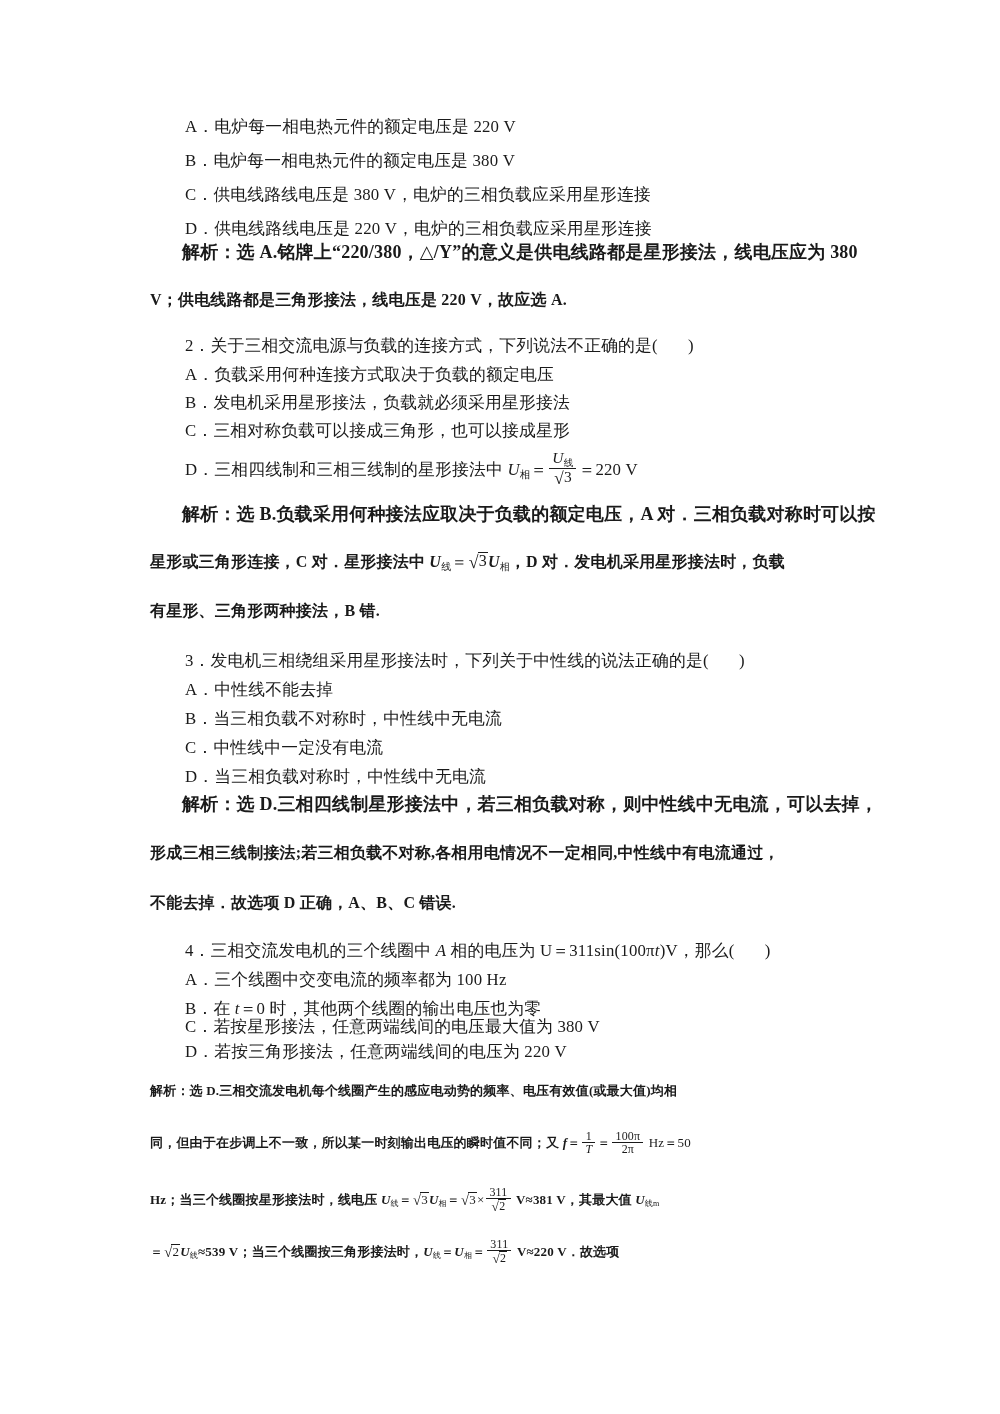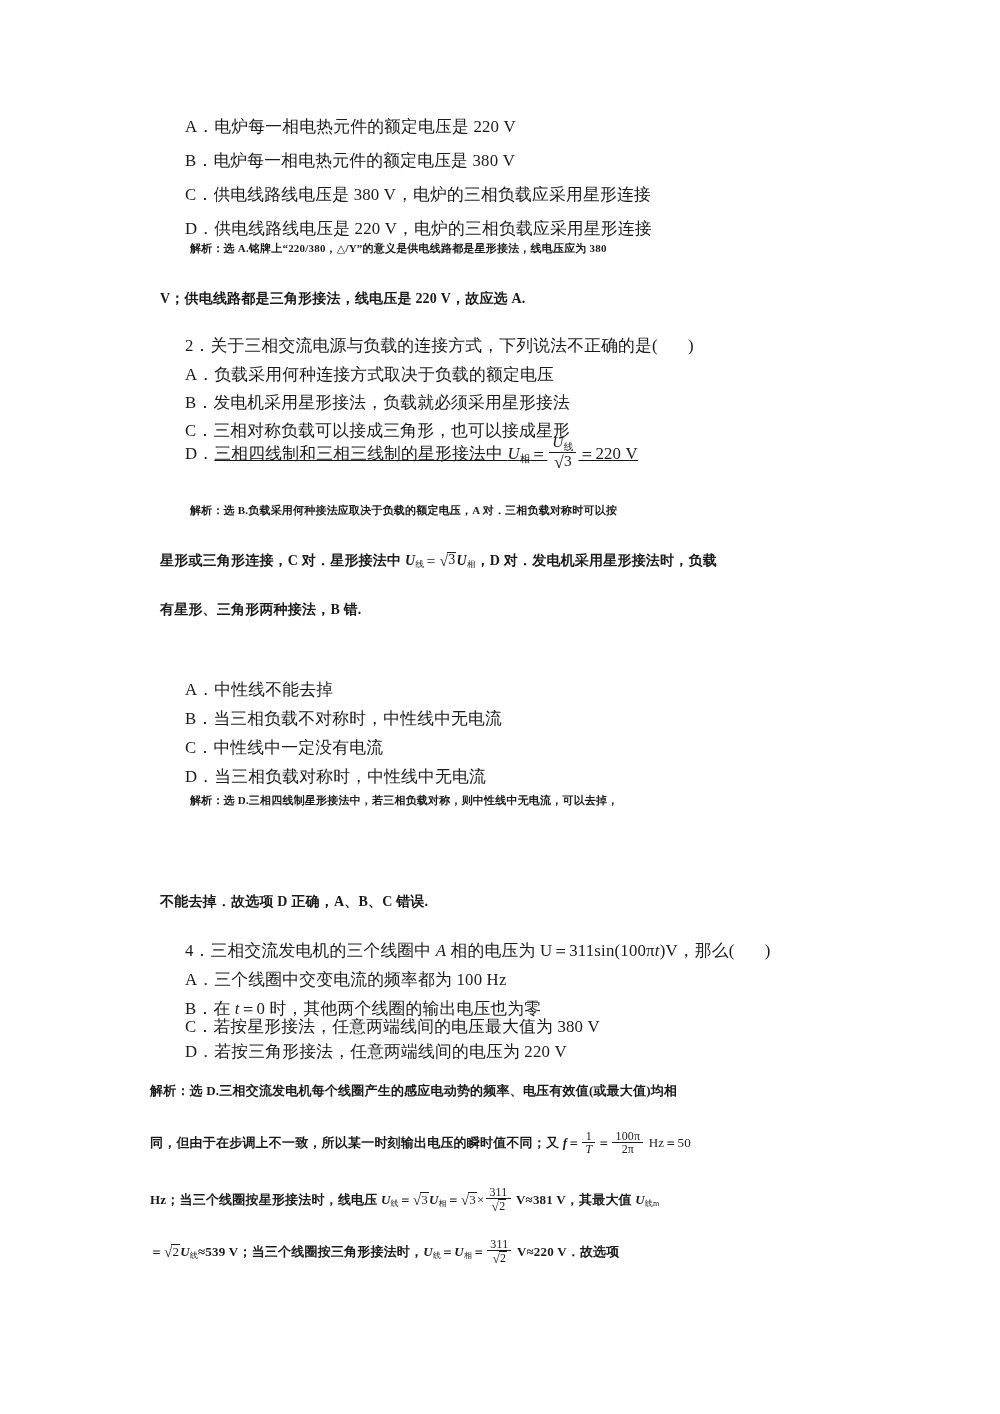--- a/index.html
+++ b/index.html
@@ -33,28 +33,28 @@
   }
   .opt {
     left: 185px;
     font-size: 16.8px;
   }
   .qline {
     left: 185px;
     font-size: 16.8px;
   }
   .sol {
-    left: 190px;
+    left: 182px;
     font-weight: bold;
-    font-size: 11px;
+    font-size: 18px;
   }
   .sol-cont {
-    left: 160px;
+    left: 150px;
     font-weight: bold;
-    font-size: 14px;
+    font-size: 16px;
   }
   .sol4 {
     left: 150px;
     font-weight: bold;
     font-size: 13px;
   }
 
   .lbl { display:inline-block; }
 
   
@@ -143,47 +143,51 @@
   <div class="line opt" style="top:394px;">
     <span class="lbl">B．</span><span>发电机采用星形接法，负载就必须采用星形接法</span>
   </div>
   <div class="line opt" style="top:366px;">
     <span class="lbl">A．</span><span>负载采用何种连接方式取决于负载的额定电压</span>
   </div>
   <div class="line opt" style="top:422px;">
     <span class="lbl">C．</span><span>三相对称负载可以接成三角形，也可以接成星形</span>
   </div>
 
-  <div class="line opt" style="top:434px;text-decoration:underline;">
+  <div class="line opt" style="top:450px;">
     <span class="lbl">D．</span><span>三相四线制和三相三线制的星形接法中 </span><span class="ital">U</span><span class="sub">相</span><span class="num">＝</span><span class="frac"><span class="n"><span class="ital">U</span><span class="sub">线</span></span><span class="d"><span class="sqrt"><span class="rad">√</span><span class="arg">3</span></span></span></span><span class="num">＝220 V</span>
   </div>
 
   <div class="line sol" style="top:505px;">解析：选 B.负载采用何种接法应取决于负载的额定电压，A 对．三相负载对称时可以按</div>
 
   <div class="line sol-cont" style="top:553px;">
     <span>星形或三角形连接，C 对．星形接法中 </span><span class="ital">U</span><span class="sub">线</span><span class="num">＝</span><span class="sqrt"><span class="rad">√</span><span class="arg num">3</span></span><span class="ital">U</span><span class="sub">相</span><span>，D 对．发电机采用星形接法时，负载</span>
   </div>
 
   <div class="line sol-cont" style="top:603px;">有星形、三角形两种接法，B 错.</div>
 
+  <div class="line qline" style="top:652px;">
+    <span>3．发电机三相绕组采用星形接法时，下列关于中性线的说法正确的是(</span><span class="blank-paren">&nbsp;&nbsp;&nbsp;</span><span>)</span>
+  </div>
 
   <div class="line opt" style="top:681px;">
     <span class="lbl">A．</span><span>中性线不能去掉</span>
   </div>
   <div class="line opt" style="top:710px;">
     <span class="lbl">B．</span><span>当三相负载不对称时，中性线中无电流</span>
   </div>
   <div class="line opt" style="top:739px;">
     <span class="lbl">C．</span><span>中性线中一定没有电流</span>
   </div>
   <div class="line opt" style="top:768px;">
     <span class="lbl">D．</span><span>当三相负载对称时，中性线中无电流</span>
   </div>
 
   <div class="line sol" style="top:795px;">解析：选 D.三相四线制星形接法中，若三相负载对称，则中性线中无电流，可以去掉，</div>
+  <div class="line sol-cont" style="top:845px;">形成三相三线制接法;若三相负载不对称,各相用电情况不一定相同,中性线中有电流通过，</div>
   <div class="line sol-cont" style="top:895px;">不能去掉．故选项 D 正确，A、B、C 错误.</div>
 
   <div class="line qline" style="top:942px;">
     <span>4．三相交流发电机的三个线圈中 </span><span class="ital">A</span><span> 相的电压为 </span><span class="num">U＝311sin(100π</span><span class="ital">t</span><span class="num">)V</span><span>，那么(</span><span class="blank-paren">&nbsp;&nbsp;&nbsp;</span><span>)</span>
   </div>
 
   <div class="line opt" style="top:971px;">
     <span class="lbl">A．</span><span>三个线圈中交变电流的频率都为 100 Hz</span>
   </div>
 

